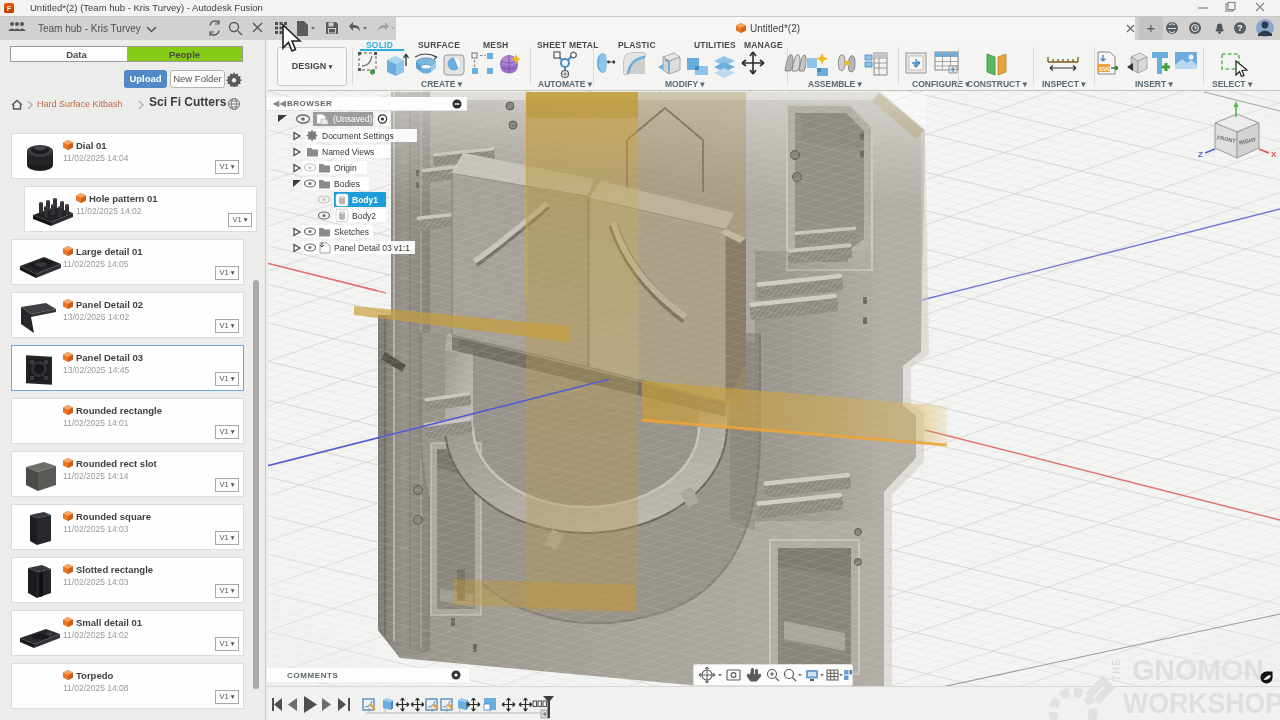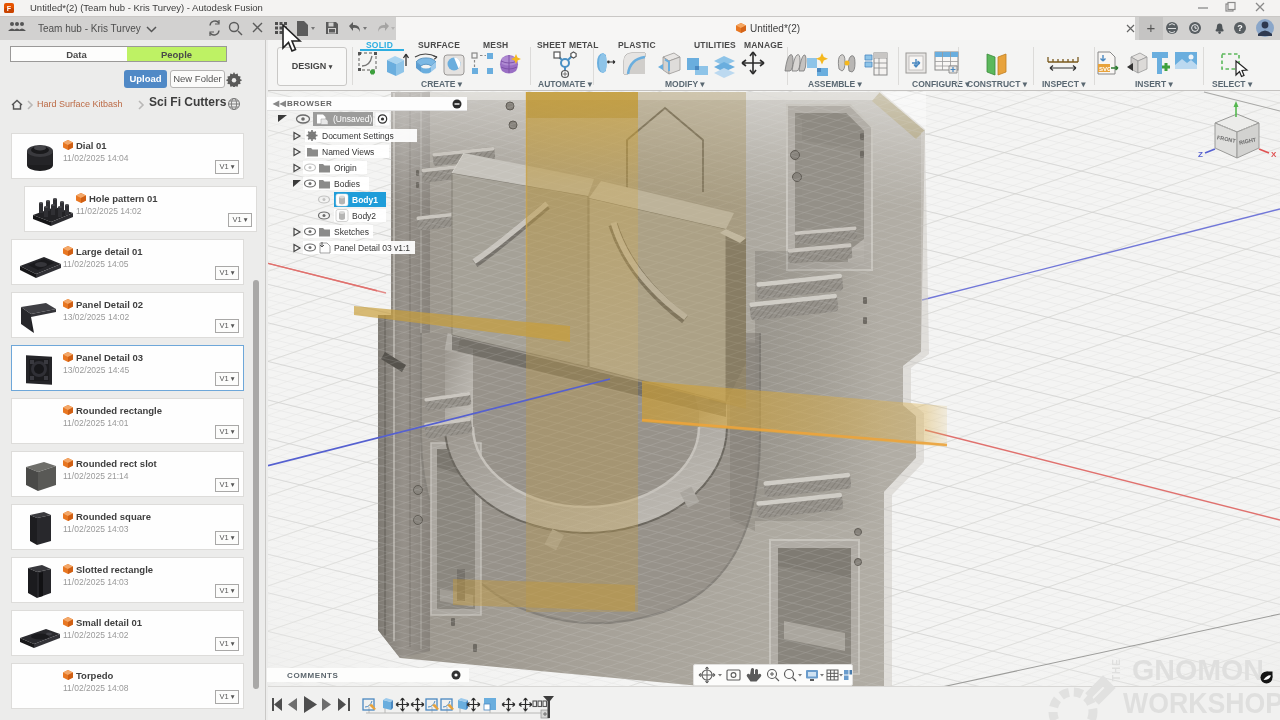--- a/index.html
+++ b/index.html
@@ -136,21 +136,21 @@
       <text x="77" y="14.2" font-size="9" fill="#fff" font-weight="bold" text-anchor="middle">?</text>
     <circle cx="102" cy="11" r="9" fill="#8aa6c9"></circle>
       <circle cx="102" cy="8" r="3.4" fill="#2e3950"></circle>
       <path d="M95 17 q7 -7 14 0 v2 h-14 z" fill="#2e3950"></path>
   </svg>
 </div>
 
 <div class="abs" id="leftpanel">
   <div id="lp-border"></div>
   <div class="seg" style="left:10px;width:133px;background:#fdfdfc;">Data</div>
-  <div class="seg" style="left:127px;width:100px;background:#bef264;border-left:none;">People</div>
+  <div class="seg" style="left:127px;width:116px;background:#84cc16;border-left:none;">People</div>
   <div id="upload">Upload</div>
   <div id="newfolder">New Folder</div>
   <svg class="abs" style="left:226px;top:31px" width="16" height="16" viewBox="0 0 16 16">
       <path d="M8 1 l1.2 2.2 2.5-.6 .4 2.5 2.5 .4 -.6 2.5 2.2 1.2 -2.2 1.2 .6 2.5 -2.5 .4 -.4 2.5 -2.5 -.6 -1.2 2.2 -1.2 -2.2 -2.5 .6 -.4 -2.5 -2.5 -.4 .6 -2.5 -2.2 -1.2 2.2 -1.2 -.6 -2.5 2.5 -.4 .4 -2.5 2.5 .6 z" fill="#5a5a59"></path>
       <circle cx="8" cy="9.2" r="2.2" fill="#ececeb"></circle>
     </svg>
 
   <svg class="abs" style="left:11px;top:58px" width="240" height="14">
     <path d="M1 7 L6 2.5 L11 7 M2.5 6.5 V11 h7 V6.5" fill="none" stroke="#555" stroke-width="1.4"></path>
     <path d="M17 3 l4 4 -4 4" fill="none" stroke="#b9b8b7" stroke-width="1.6"></path>
@@ -284,21 +284,21 @@
           <path d="M8 12 L26 7 L38 11 L20 17 Z" fill="#6e6e6a"></path>
           <path d="M8 12 L20 17 L20 36 L8 30 Z" fill="#4a4a48"></path>
           <path d="M20 17 L38 11 L38 30 L20 36 Z" fill="#595956"></path>
         </svg>
       <svg class="cube" viewBox="0 0 12 12">
           <path d="M6 0 L12 3 V9 L6 12 L0 9 V3 Z" fill="#e87722"></path>
           <path d="M6 0 L12 3 L6 6 L0 3 Z" fill="#f3a768"></path>
           <path d="M6 6 L12 3 V9 L6 12 Z" fill="#cf5f14"></path>
         </svg>
       <div class="nm">Rounded rect slot</div>
-        <div class="dt">11/02/2025 21:14</div>
+        <div class="dt">11/02/2025 14:14</div>
         <div class="v1">V1 ▾</div>
     </div>
     <div class="card" style="top:464px;">
       <svg class="abs" style="left:8px;top:2px" width="40" height="42">
           <path d="M10 8 L24 5 L31 8 L17 11 Z" fill="#3a3a3e"></path>
           <path d="M10 8 L17 11 L17 38 L10 34 Z" fill="#1d1d20"></path>
           <path d="M17 11 L31 8 L31 34 L17 38 Z" fill="#28282c"></path>
         </svg>
       <svg class="cube" viewBox="0 0 12 12">
           <path d="M6 0 L12 3 V9 L6 12 L0 9 V3 Z" fill="#e87722"></path>

